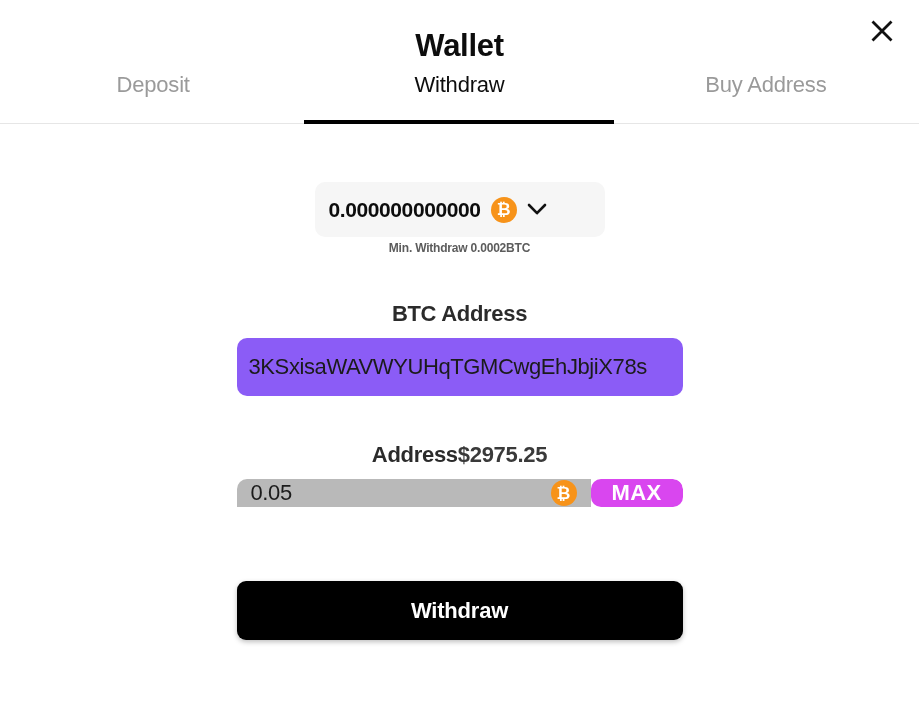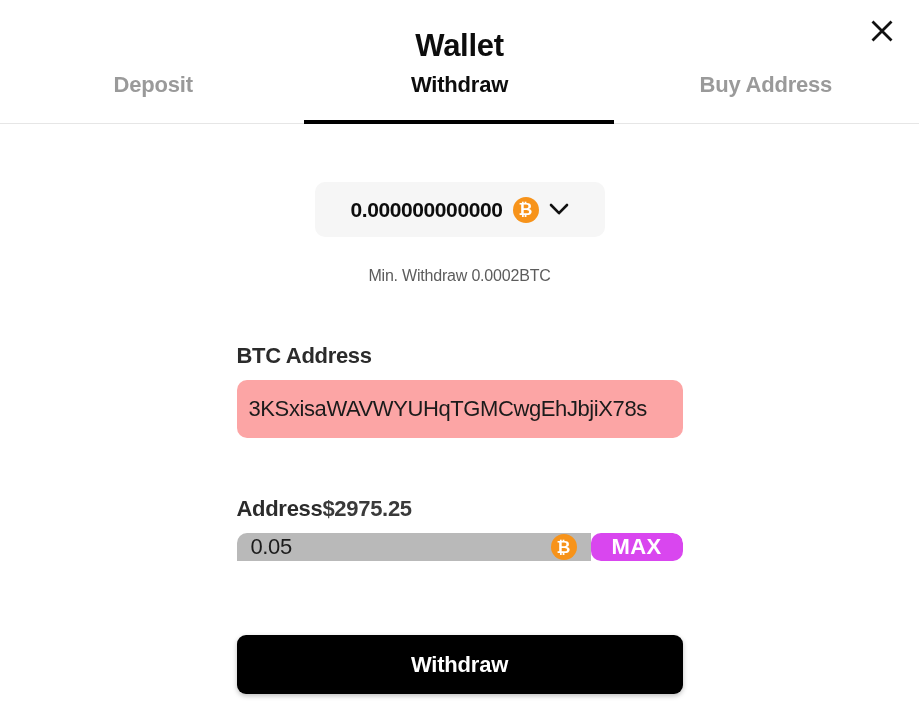--- a/index.html
+++ b/index.html
@@ -57,21 +57,21 @@
     flex: 1;
     display: flex;
     align-items: flex-start;
     justify-content: center;
     cursor: pointer;
     position: relative;
     padding-top: 2px;
   }
   .tab-label {
     font-size: 22px;
-    font-weight: bold;
+    font-weight: normal;
     color: #9a9a9a;
     letter-spacing: -0.2px;
   }
   .tab.active .tab-label { color: #0d0d0d; }
   .tab.active::after {
     content: "";
     position: absolute;
     bottom: -1px;
     left: 50%;
     transform: translateX(-50%);
@@ -89,21 +89,21 @@
   }
 
   
   .balance-select {
     width: 290px;
     height: 55px;
     background: #f6f6f6;
     border-radius: 10px;
     display: flex;
     align-items: center;
-    justify-content: center;
+    justify-content: flex-start;
     gap: 10px;
     cursor: pointer;
     box-sizing: border-box;
     padding: 0 14px;
   }
   .balance-amount {
     font-size: 21px;
     font-weight: bold;
     color: #0d0d0d;
     letter-spacing: -0.4px;
@@ -122,56 +122,55 @@
   .coin-icon span {
     color: #ffffff;
     font-size: 17px;
     font-weight: bold;
     line-height: 1;
     font-family: "DejaVu Sans", sans-serif;
   }
   .chevron { display: flex; align-items: center; }
 
   .min-withdraw {
-    margin-top: 30px;
-    font-size: 16px;
-    font-weight: normal;
+    margin-top: 4px;
+    font-size: 12px;
+    font-weight: bold;
     color: #5c5c5c;
     letter-spacing: -0.2px;
   }
 
   
   .field-group {
     width: 446px;
     margin-top: 46px;
   }
   .field-label-row {
     display: flex;
     align-items: baseline;
-    justify-content: flex-start;
+    justify-content: center;
     margin-bottom: 11px;
-    margin-top: 12px;
   }
   .field-label {
     font-size: 22px;
     font-weight: bold;
     color: #2b2b2b;
     letter-spacing: -0.3px;
   }
   .field-value {
     font-size: 22px;
     font-weight: bold;
     color: #3a3a3a;
     letter-spacing: -0.3px;
   }
 
   .address-input {
     width: 100%;
     height: 58px;
-    background: #fca5a5;
+    background: #8b5cf6;
     border: none;
     border-radius: 10px;
     box-sizing: border-box;
     padding: 0 12px;
     font-size: 22px;
     font-family: "Liberation Sans", sans-serif;
     color: #1b1b1b;
     letter-spacing: -0.4px;
     outline: none;
   }

